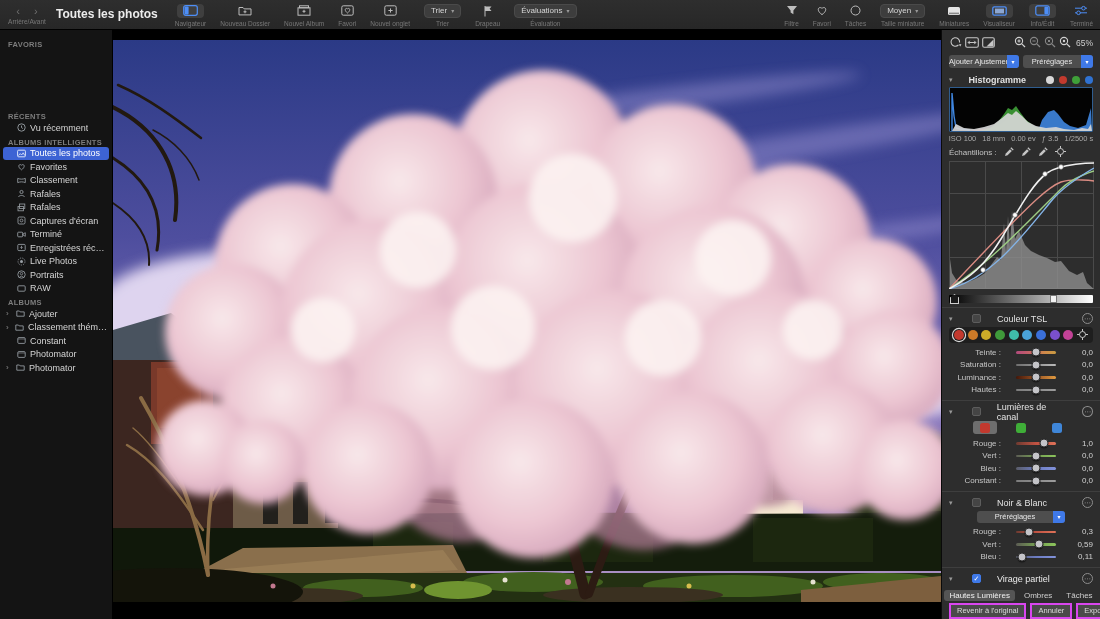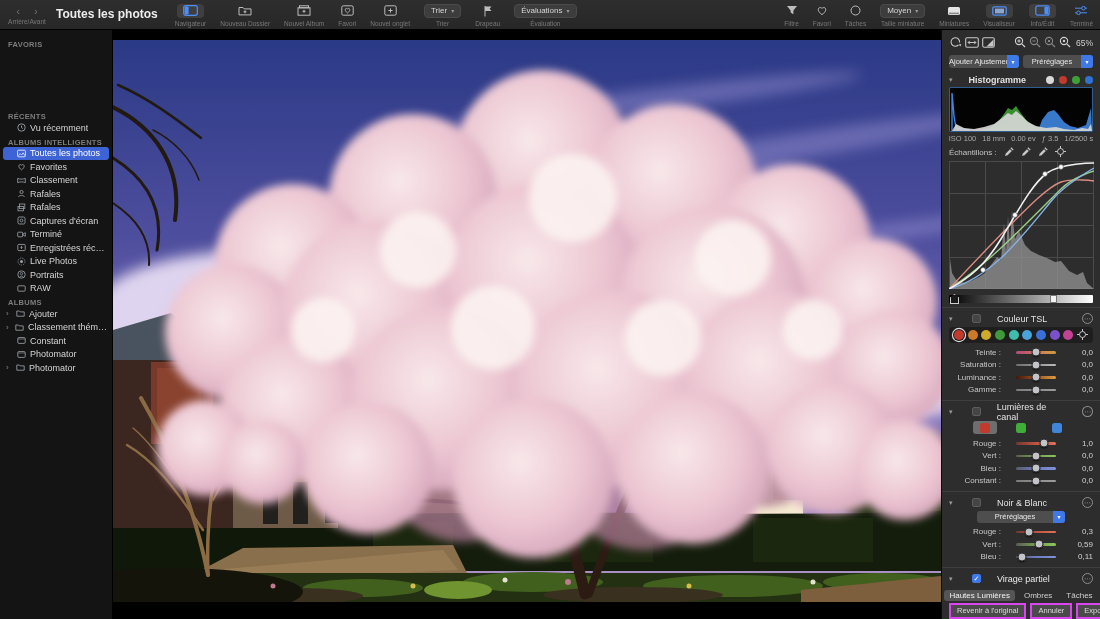--- a/index.html
+++ b/index.html
@@ -829,21 +829,21 @@
         <span class="sl-value">0,0</span>
       </div>
       <div class="slider-row">
         <span class="sl-label">Luminance :</span>
         <span class="track lum">
             <span class="knob" style="left:50%"></span>
           </span>
         <span class="sl-value">0,0</span>
       </div>
       <div class="slider-row">
-        <span class="sl-label">Gamme :</span>
+        <span class="sl-label">Hautes :</span>
         <span class="track plain">
             <span class="knob" style="left:50%"></span>
           </span>
         <span class="sl-value">0,0</span>
       </div>
 
       <div class="divider"></div>
 
       <div class="sec-head">
         <span class="chev">▾</span>

